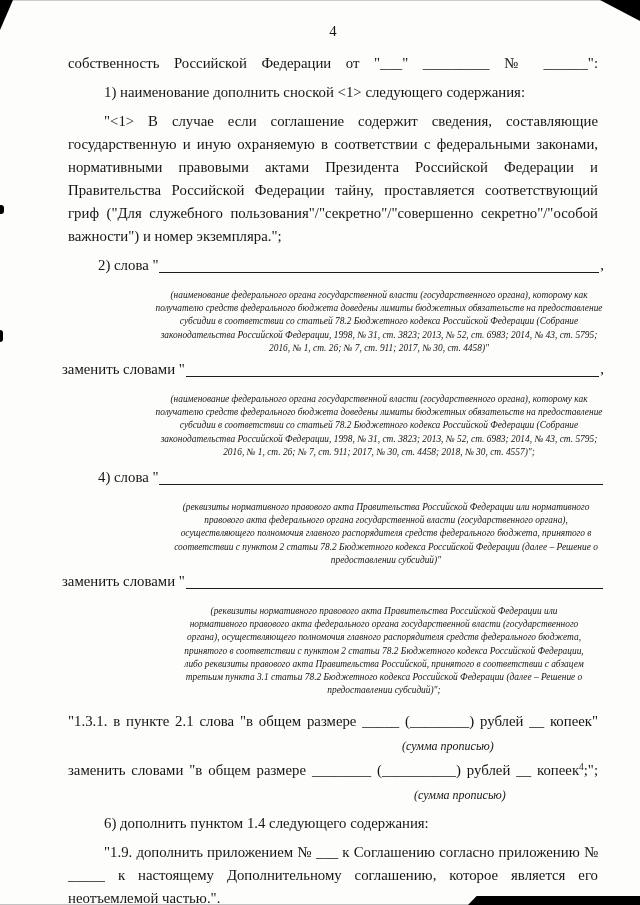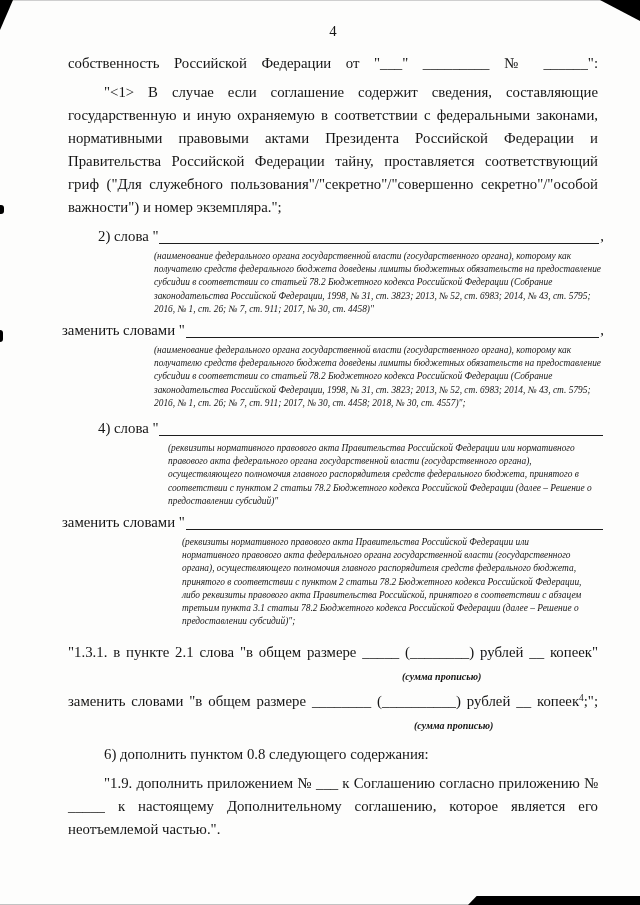--- a/index.html
+++ b/index.html
@@ -51,33 +51,33 @@
   .rule {
     flex: 1 1 auto;
     border-bottom: 1.1px solid #1d1d1d;
     margin: 0 1px 4px 1px;
     height: 1px;
   }
 
   .smallnote {
     font-size: 9.4px;
     font-style: italic;
+    text-align: center;
     line-height: 13.2px;
-    margin: 2px 0 3px 0;
+    margin: 12px 0 3px 0;
   }
   .n1 { margin-left: 92px; }
   .n2 { margin-left: 92px; }
   .n3 { margin-left: 106px; }
   .n4 { margin-left: 120px; margin-right: 18px; }
 
   .sumnote {
-    font-size: 10px;
+    font-size: 12px;
     font-style: italic;
     line-height: 14px;
-    font-weight: bold;
   }
   .s1 { padding-left: 340px; }
   .s2 { padding-left: 352px; }
 
   sup { font-size: 9.3px; line-height: 0; vertical-align: 5px; }
 
   .spacer4 { height: 4px; }
 
   
   .art { position: absolute; background: #000; z-index: 6; }
@@ -101,20 +101,21 @@
   <div class="art art-l2"></div>
   <div class="art art-br"></div>
   <div class="edge-bottom"></div>
 
   <div class="content">
 
     <div class="page-num">4</div>
 
     <p class="body fj">собственность Российской Федерации от "___" _________ № ______":</p>
 
+    <p class="body ind">1) наименование дополнить сноской &lt;1&gt; следующего содержания:</p>
 
     <p class="body ind">"&lt;1&gt; В случае если соглашение содержит сведения, составляющие государственную и иную охраняемую в соответствии с федеральными законами, нормативными правовыми актами Президента Российской Федерации и Правительства Российской Федерации тайну, проставляется соответствующий гриф ("Для служебного пользования"/"секретно"/"совершенно секретно"/"особой важности") и номер экземпляра.";</p>
 
     <div class="ruleline ind2">
       <span>2) слова "</span>
       <span class="rule"></span>
       <span>,</span>
     </div>
 
     <div class="smallnote n1">(наименование федерального органа государственной власти (государственного органа), которому как получателю средств федерального бюджета доведены лимиты бюджетных обязательств на предоставление субсидии в соответствии со статьей 78.2 Бюджетного кодекса Российской Федерации (Собрание законодательства Российской Федерации, 1998, № 31, ст. 3823; 2013, № 52, ст. 6983; 2014, № 43, ст. 5795; 2016, № 1, ст. 26; № 7, ст. 911; 2017, № 30, ст. 4458)"</div>
@@ -150,18 +151,18 @@
     <p class="body fj">"1.3.1. в пункте 2.1 слова "в общем размере _____ (________) рублей __ копеек"</p>
 
     <div class="sumnote s1">(сумма прописью)</div>
 
     <p class="body fj"><span>заменить словами "в общем размере ________ (__________) рублей __ копеек</span><sup>4</sup><span>;";</span></p>
 
     <div class="sumnote s2">(сумма прописью)</div>
 
     <div class="spacer4"></div>
 
-    <p class="body ind">6) дополнить пунктом 0.8 следующего содержания:</p>
+    <p class="body ind">6) дополнить пунктом 1.4 следующего содержания:</p>
 
     <p class="body ind">"1.9. дополнить приложением № ___ к Соглашению согласно приложению № _____ к настоящему Дополнительному соглашению, которое является его неотъемлемой частью.".</p>
 
   </div>
 </div>
 
 </body></html>

